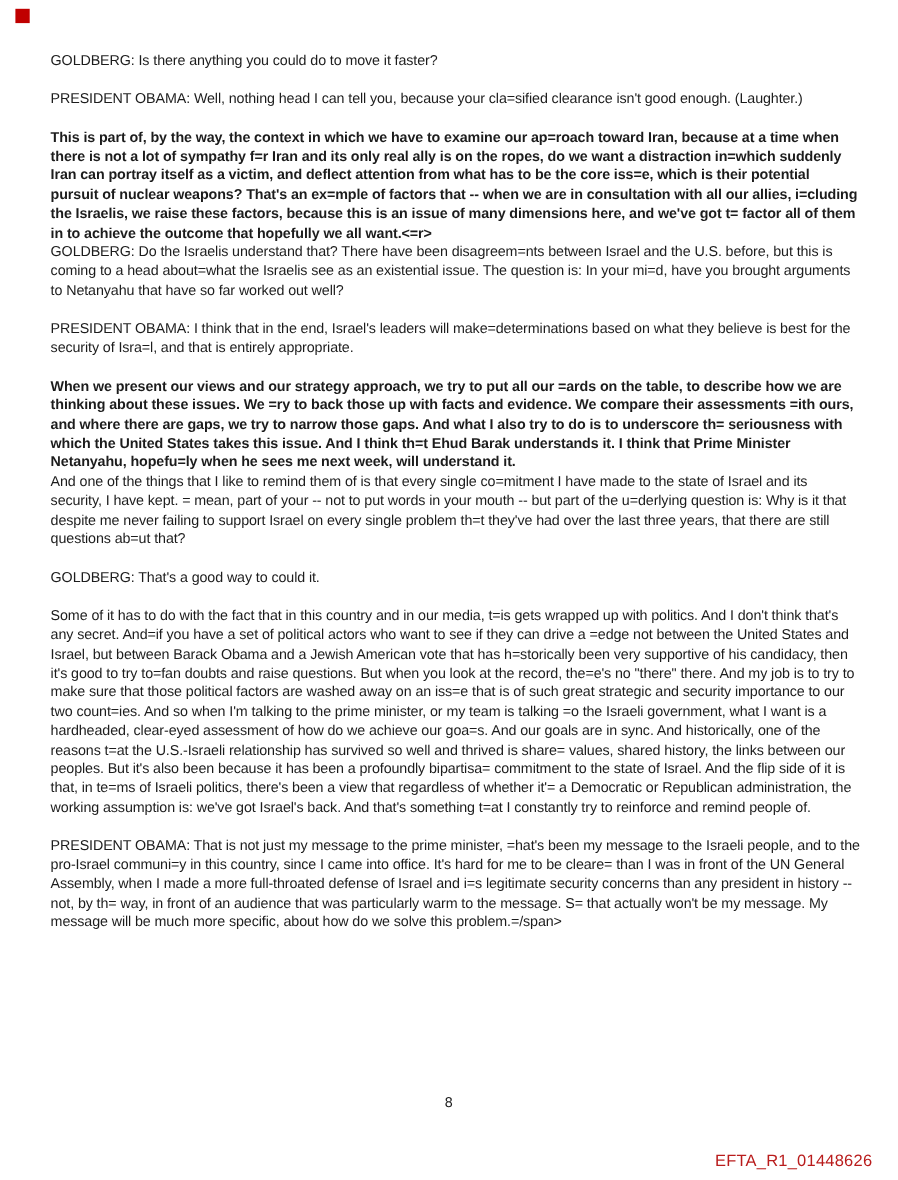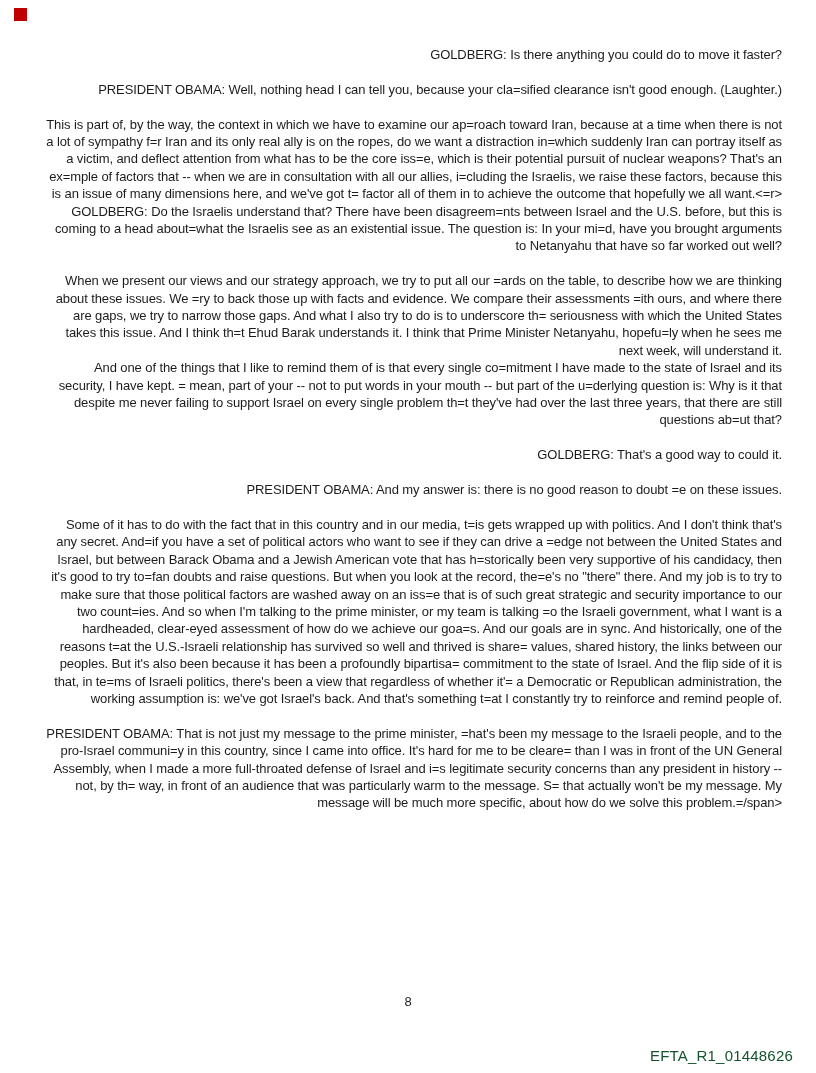--- a/index.html
+++ b/index.html
@@ -23,56 +23,56 @@
   .content {
     position: absolute;
     left: 46px;
     top: 46px;
     width: 736px;
     font-size: 13px;
     line-height: 17.4px;
     letter-spacing: -0.1px;
     text-align: left;
   }
-  .para { margin: 0 0 17.4px 0; text-align: right; }
-  .para.tight { margin-bottom: 0; }
+  .para { margin: 0 0 17.4px 0; }
+  .para.tight { margin-bottom: 0; font-weight: bold; }
   .page-number {
     position: absolute;
     top: 994px;
     left: 0;
     width: 100%;
     text-align: center;
     font-size: 13px;
     color: #1c1c1c;
   }
   .bates {
     position: absolute;
     top: 1047px;
     right: 23px;
     font-size: 15px;
     letter-spacing: 0.2px;
-    color: #14532d;
+    color: #b91c1c;
   }
 </style>
 </head>
 <body>
 
 <div class="page">
 
   <div class="red-marker" style="background: rgb(192, 0, 0);"></div>
 
   <main class="content">
     <p class="para">GOLDBERG: Is there anything you could do to move it faster?</p>
     <p class="para">PRESIDENT OBAMA: Well, nothing head I can tell you, because your cla=sified clearance isn't good enough. (Laughter.)</p>
     <p class="para tight">This is part of, by the way, the context in which we have to examine our ap=roach toward Iran, because at a time when there is not a lot of sympathy f=r Iran and its only real ally is on the ropes, do we want a distraction in=which suddenly Iran can portray itself as a victim, and deflect attention from what has to be the core iss=e, which is their potential pursuit of nuclear weapons?  That's an ex=mple of factors that -- when we are in consultation with all our allies, i=cluding the Israelis, we raise these factors, because this is an issue of many dimensions here, and we've got t= factor all of them in to achieve the outcome that hopefully we all want.&lt;=r&gt;</p>
     <p class="para">GOLDBERG: Do the Israelis understand that? There have been disagreem=nts between Israel and the U.S. before, but this is coming to a head about=what the Israelis see as an existential issue. The question is: In your mi=d, have you brought arguments to Netanyahu that have so far worked out well?</p>
+    <p class="para">PRESIDENT OBAMA: I think that in the end, Israel's leaders will make=determinations based on what they believe is best for the security of Isra=l, and that is entirely appropriate.</p>
     <p class="para tight">When we present our views and our strategy approach, we try to put all our =ards on the table, to describe how we are thinking about these issues. We =ry to back those up with facts and evidence. We compare their assessments =ith ours, and where there are gaps, we try to narrow those gaps. And what I also try to do is to underscore th= seriousness with which the United States takes this issue. And I think th=t Ehud Barak understands it. I think that Prime Minister Netanyahu, hopefu=ly when he sees me next week, will understand it.</p>
     <p class="para">And one of the things that I like to remind them of is that every single co=mitment I have made to the state of Israel and its security, I have kept. = mean, part of your -- not to put words in your mouth -- but part of the u=derlying question is: Why is it that despite me never failing to support Israel on every single problem th=t they've had over the last three years, that there are still questions ab=ut that?</p>
     <p class="para">GOLDBERG: That's a good way to could it.</p>
-    <p class="para">PRESIDENT OBAMA: And my answer is: there is no good reason to doubt =e on these issues.</p>
     <p class="para">Some of it has to do with the fact that in this country and in our media, t=is gets wrapped up with politics. And I don't think that's any secret. And=if you have a set of political actors who want to see if they can drive a =edge not between the United States and Israel, but between Barack Obama and a Jewish American vote that has h=storically been very supportive of his candidacy, then it's good to try to=fan doubts and raise questions.  But when you look at the record, the=e's no "there" there. And my job is to try to make sure that those political factors are washed away on an iss=e that is of such great strategic and security importance to our two count=ies. And so when I'm talking to the prime minister, or my team is talking =o the Israeli government, what I want is a hardheaded, clear-eyed assessment of how do we achieve our goa=s.  And our goals are in sync. And historically, one of the reasons t=at the U.S.-Israeli relationship has survived so well and thrived is share= values, shared history, the links between our peoples. But it's also been because it has been a profoundly bipartisa= commitment to the state of Israel. And the flip side of it is that, in te=ms of Israeli politics, there's been a view that regardless of whether it'= a Democratic or Republican administration, the working assumption is: we've got Israel's back. And that's something t=at I constantly try to reinforce and remind people of.</p>
     <p class="para">PRESIDENT OBAMA: That is not just my message to the prime minister, =hat's been my message to the Israeli people, and to the pro-Israel communi=y in this country, since I came into office. It's hard for me to be cleare= than I was in front of the UN General Assembly, when I made a more full-throated defense of Israel and i=s legitimate security concerns than any president in history -- not, by th= way, in front of an audience that was particularly warm to the message. S= that actually won't be my message. My message will be much more specific, about how do we solve this problem.=/span&gt;</p>
   </main>
 
   <div class="page-number">8</div>
 
   <div class="bates">EFTA_R1_01448626</div>
 
 </div>
 

